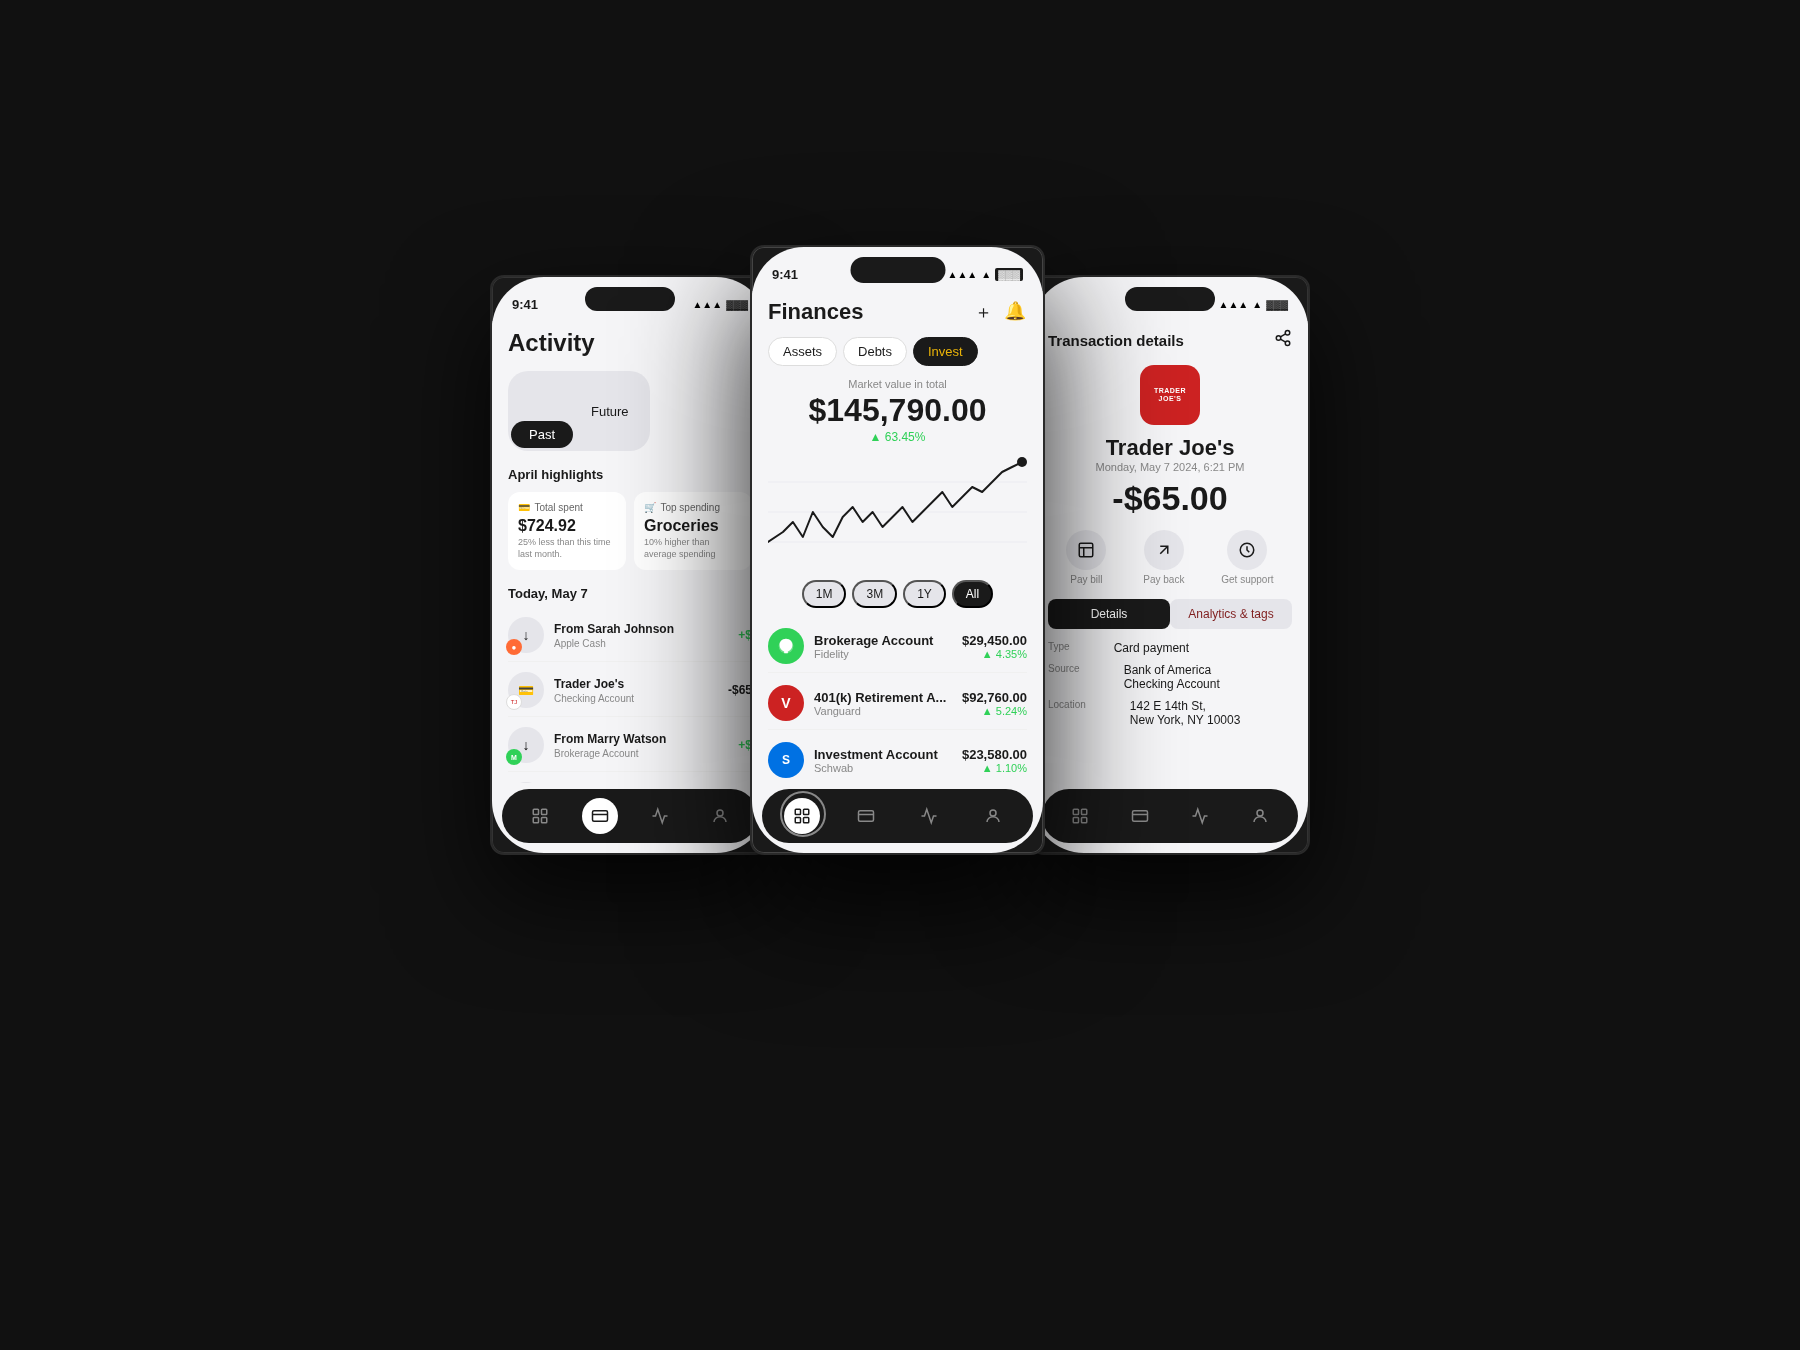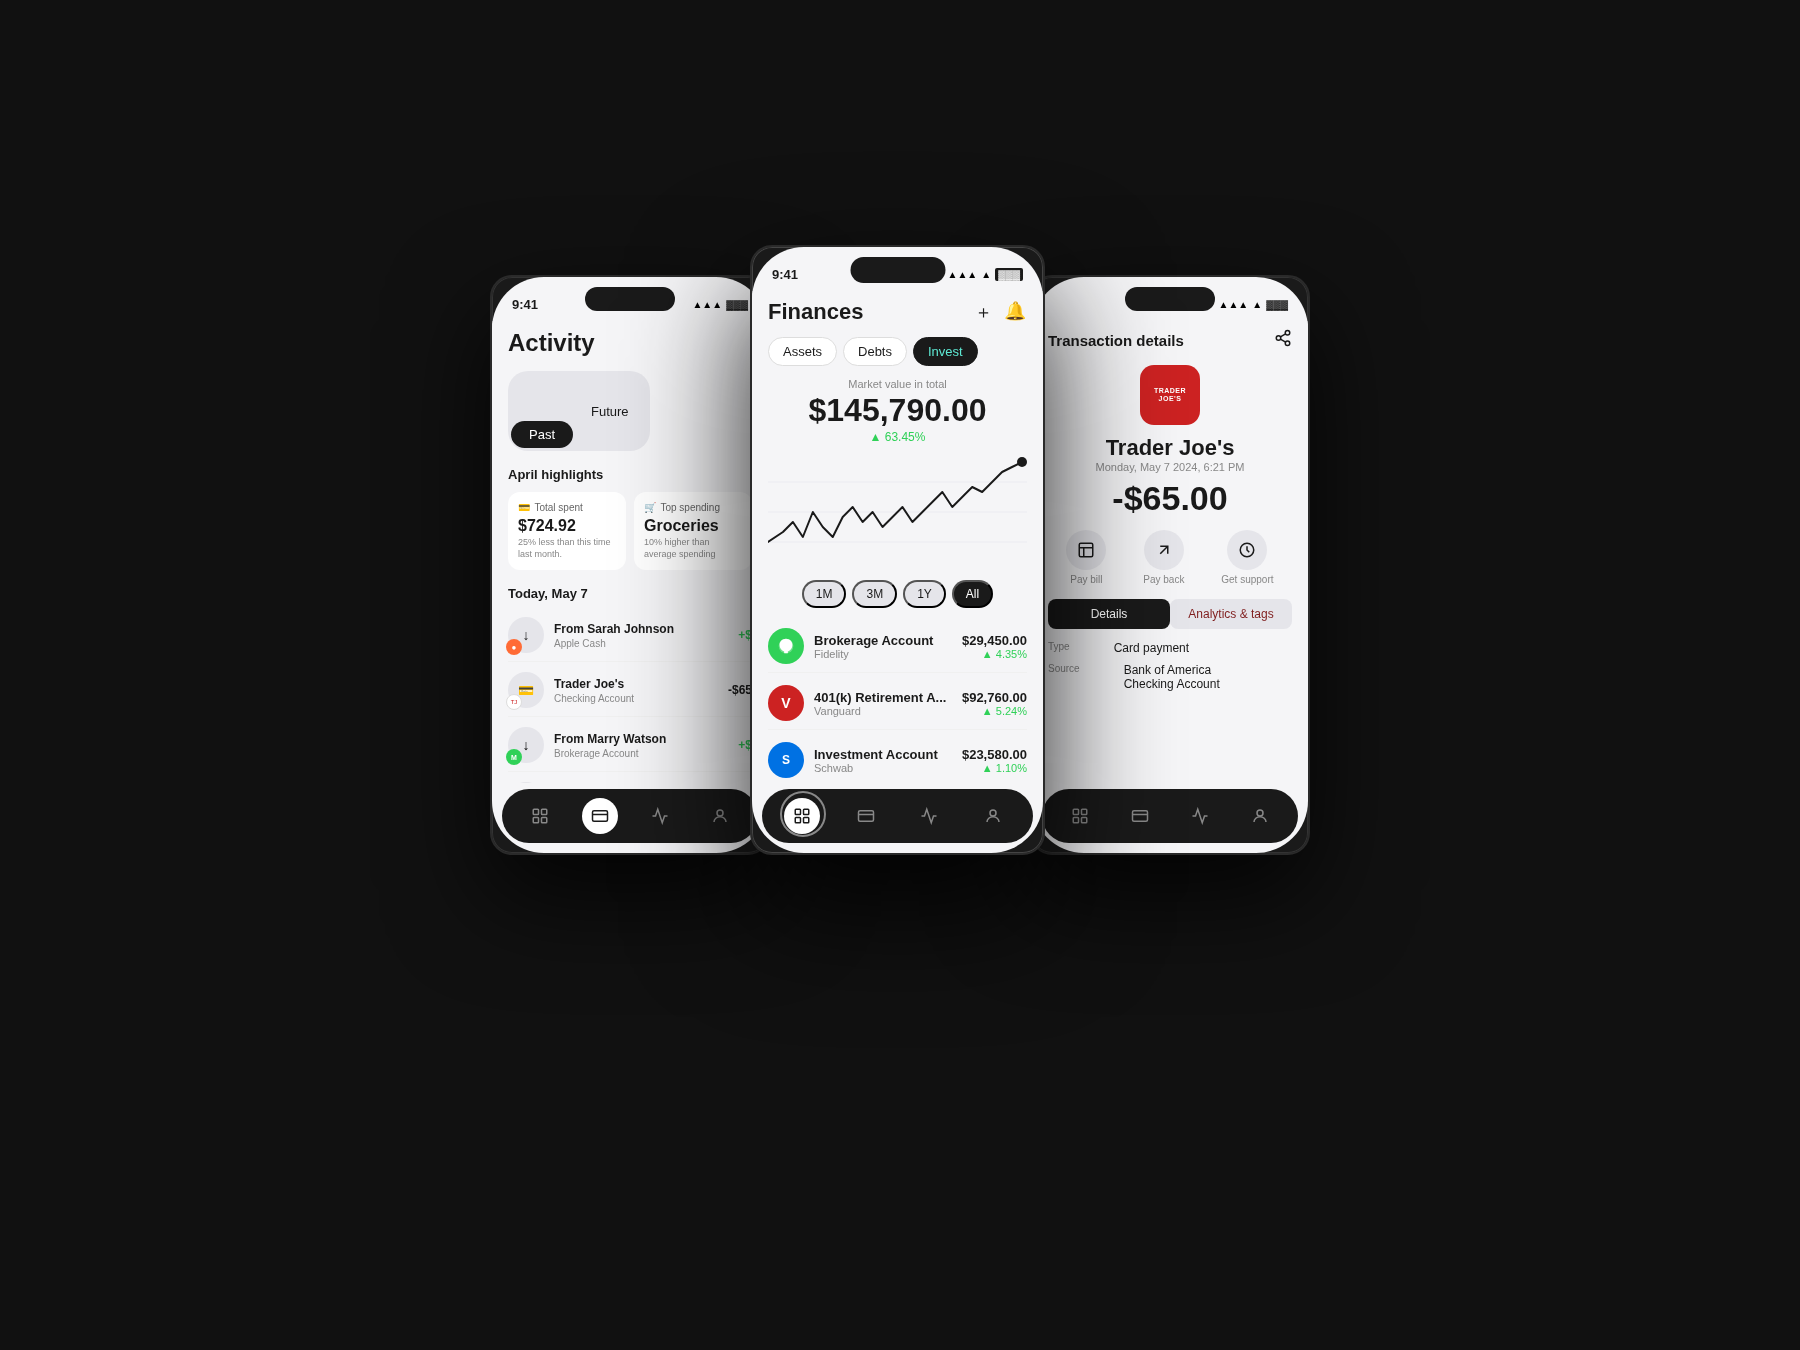--- a/index.html
+++ b/index.html
@@ -20,21 +20,21 @@
       justify-content: center;
       position: relative;
       width: 820px;
       height: 900px;
     }
 
     
     .phone {
       position: absolute;
       background: #1a1a1a;
-      border-radius: 22px;
+      border-radius: 14px;
       border: 2px solid #2a2a2a;
       box-shadow: 0 40px 100px rgba(0,0,0,0.8), inset 0 0 0 1px #333;
       overflow: hidden;
     }
 
     .phone-left {
       width: 280px;
       height: 580px;
       left: 0px;
       top: 50px;
@@ -306,21 +306,21 @@
       padding: 6px 14px;
       border-radius: 20px;
       font-size: 13px;
       font-weight: 500;
       border: 1px solid #ddd;
       cursor: pointer;
     }
 
     .tab-pill.active {
       background: #1a1a1a;
-      color: #5eead4;
+      color: #eab308;
       border-color: #1a1a1a;
     }
 
     .tab-pill.inactive {
       background: white;
       color: #1a1a1a;
     }
 
     .market-label {
       font-size: 11px;
@@ -992,20 +992,24 @@
 
         <div class="detail-rows">
           <div class="detail-row">
             <span class="detail-row-label">Type</span>
             <span class="detail-row-value">Card payment</span>
           </div>
           <div class="detail-row">
             <span class="detail-row-label">Source</span>
             <span class="detail-row-value">Bank of America<br>Checking Account</span>
           </div>
+          <div class="detail-row">
+            <span class="detail-row-label">Location</span>
+            <span class="detail-row-value">142 E 14th St,<br>New York, NY 10003</span>
+          </div>
         </div>
 
       </div>
 
       <div class="bottom-nav">
         <div class="nav-item inactive">
           <svg width="18" height="18" viewBox="0 0 24 24" fill="none" stroke="#888" stroke-width="2">
               <rect x="3" y="3" width="7" height="7" rx="1"></rect>
               <rect x="14" y="3" width="7" height="7" rx="1"></rect>
               <rect x="3" y="14" width="7" height="7" rx="1"></rect>

